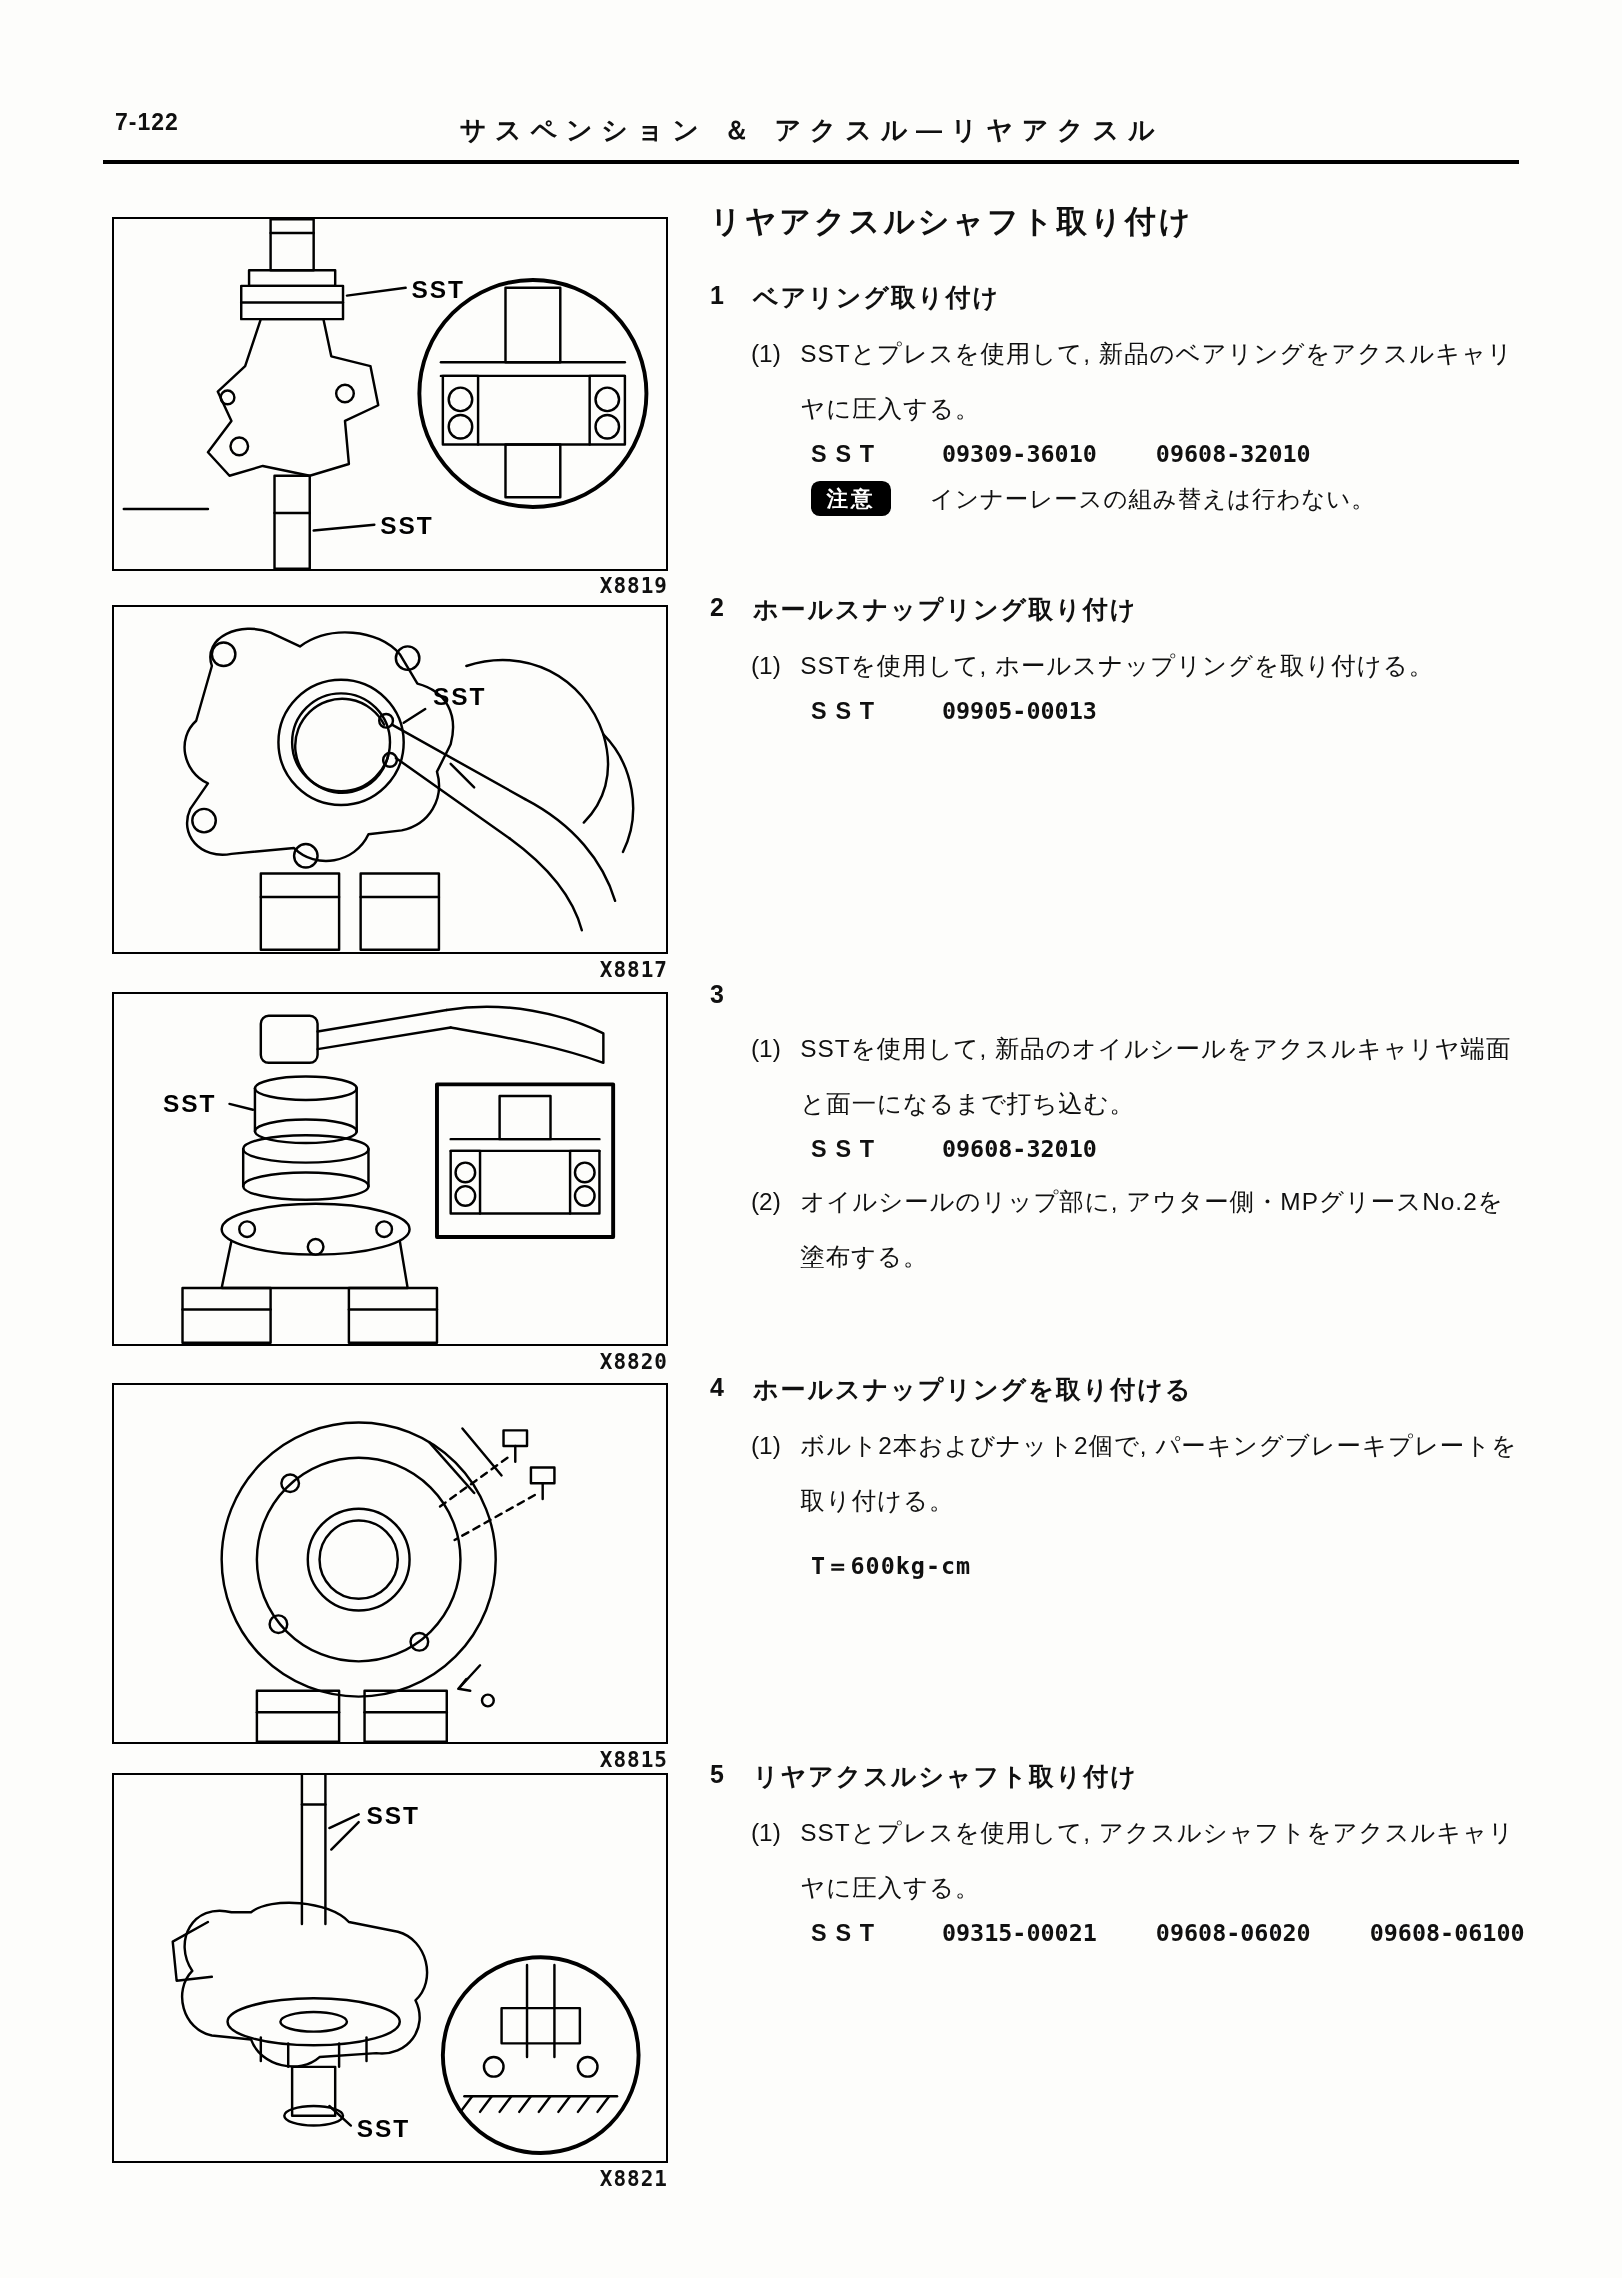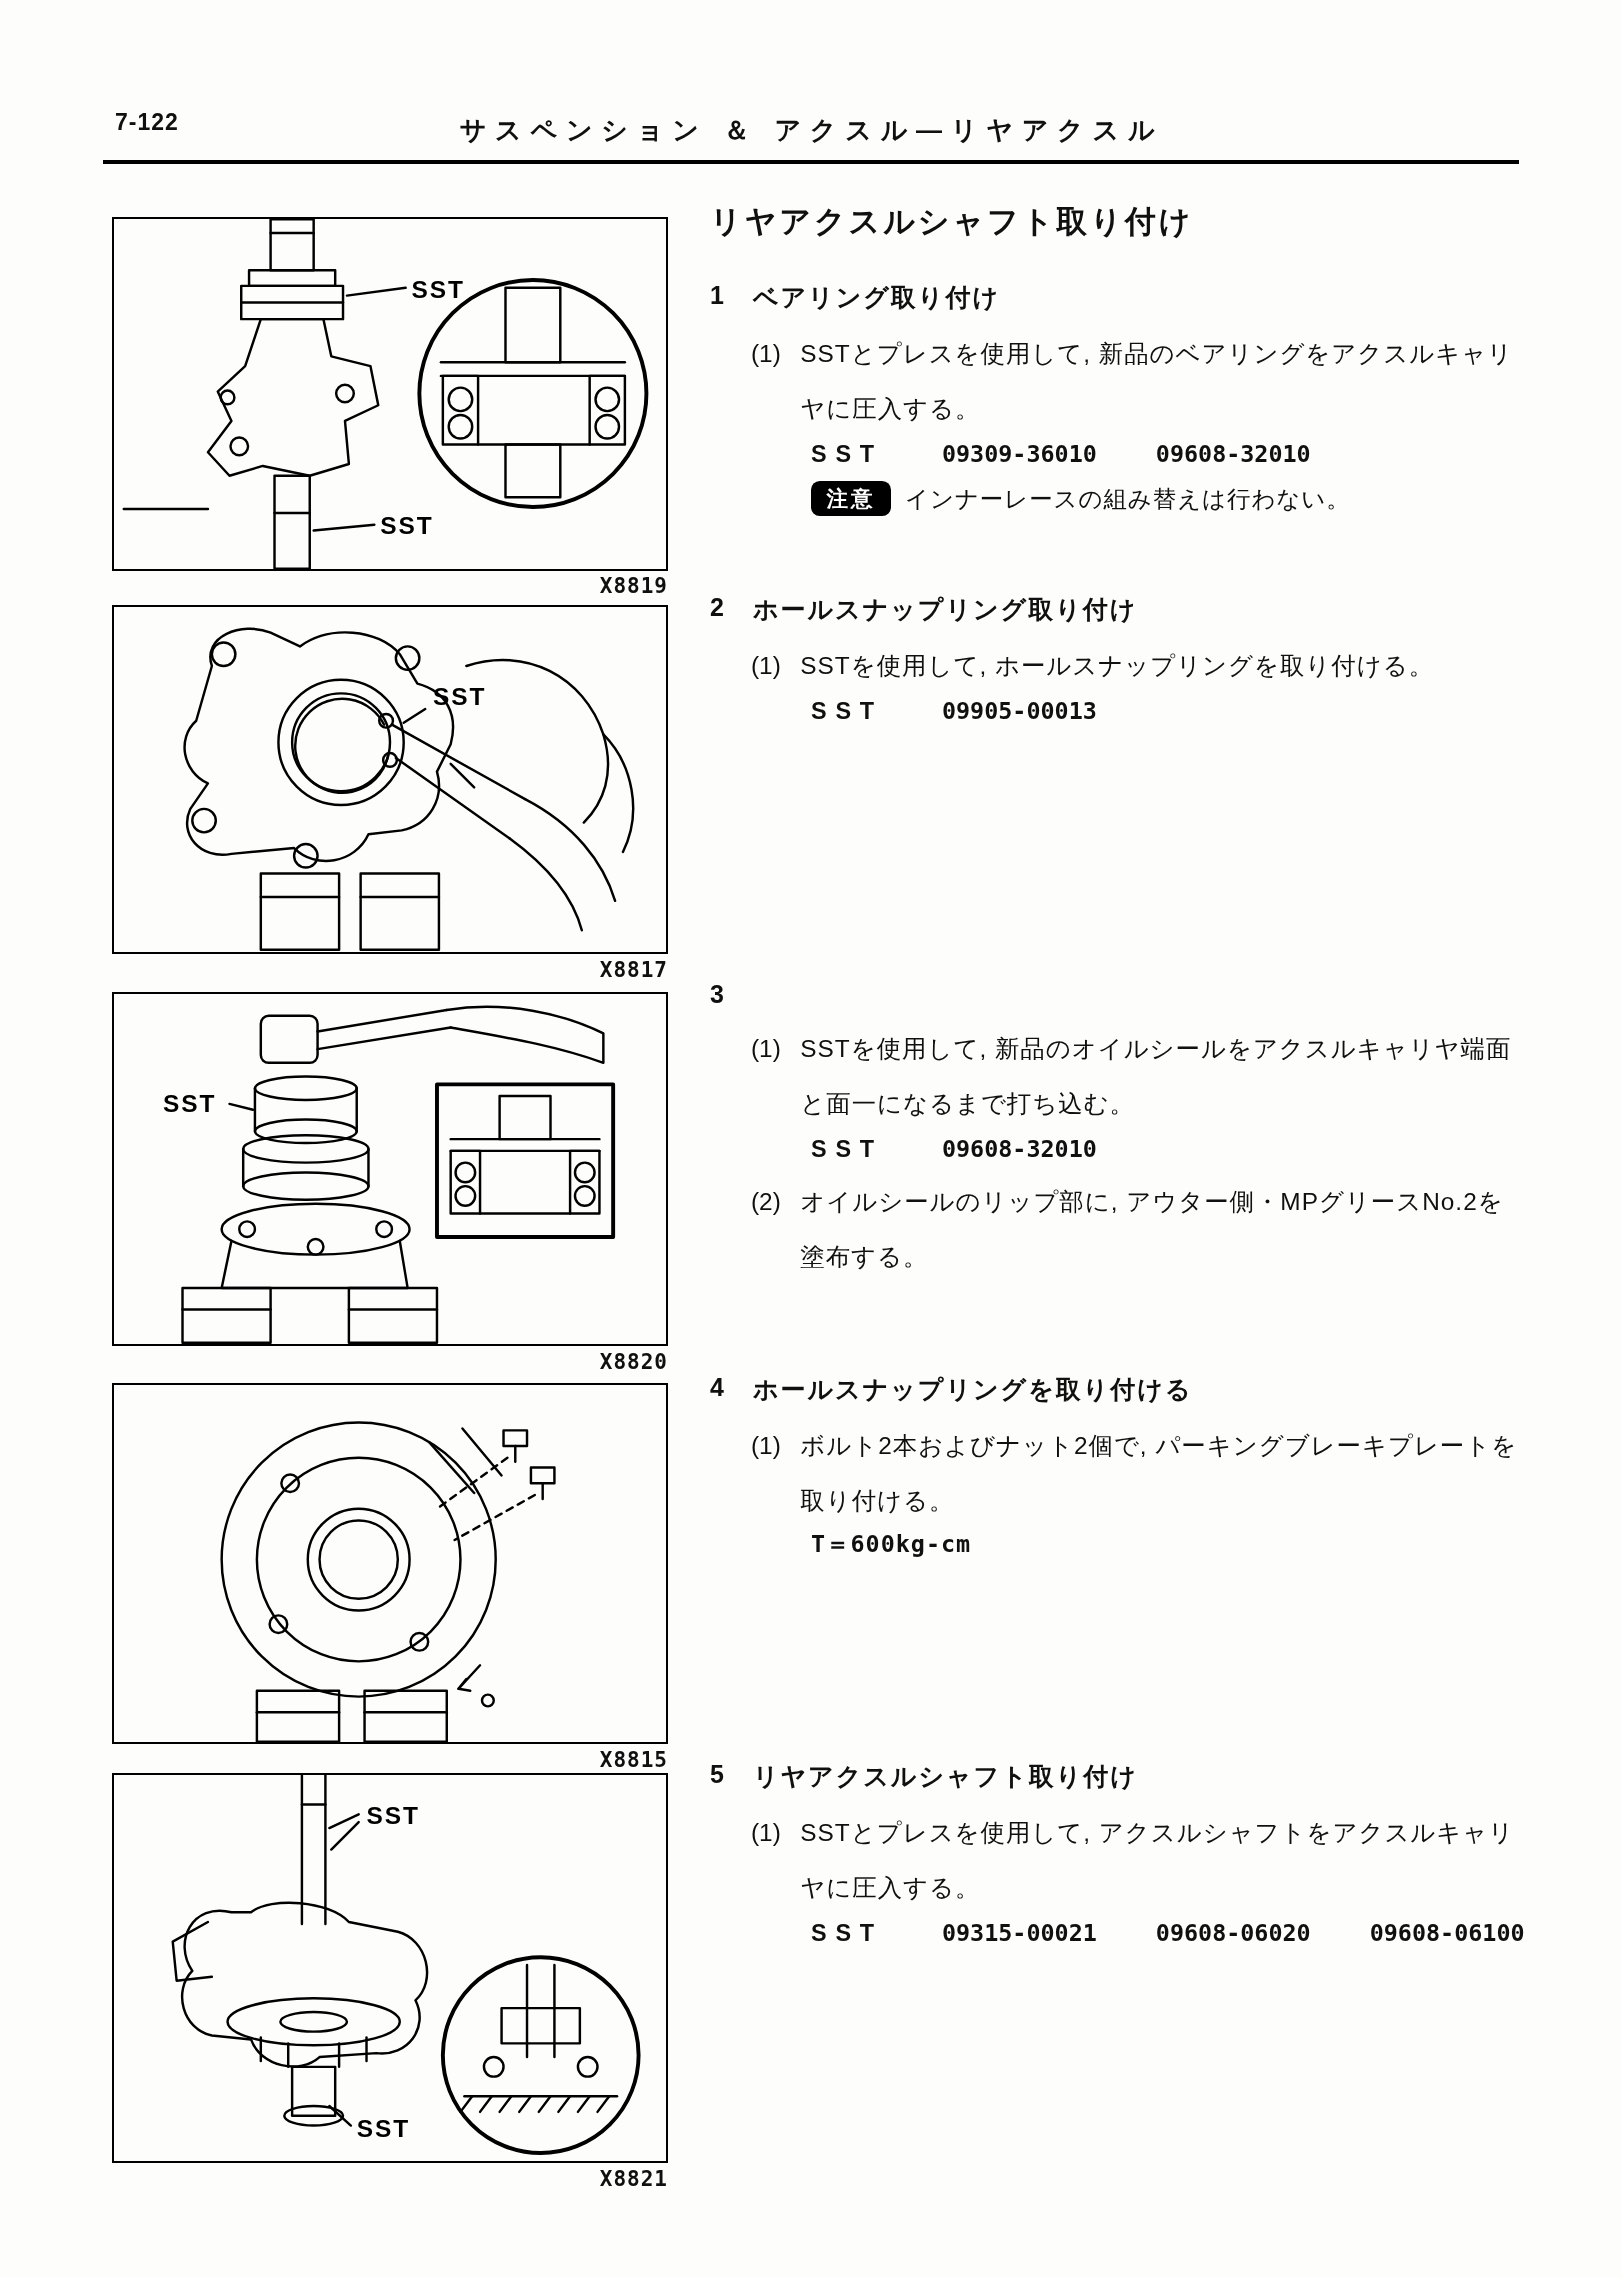--- a/index.html
+++ b/index.html
@@ -28,23 +28,23 @@
   
   .title{position:absolute;left:710px;top:201px;font-size:31px;font-weight:bold;letter-spacing:2.9px;margin:0}
   section.sec{position:absolute;left:710px;width:839px}
   .sec-head{display:flex;gap:27px;font-size:25px;font-weight:bold;letter-spacing:2px}
   .step{display:flex;gap:19.5px;margin-left:41px;margin-top:11.7px;font-size:24.4px;line-height:55px}
   .step-num{flex:0 0 auto}
   .step-text{width:724px;letter-spacing:1px}
   .sst-line{margin-left:101px;margin-top:3.9px;display:flex;gap:59px;align-items:baseline;
     font-size:23.4px;font-weight:bold;font-family:"DejaVu Sans Mono","Liberation Mono",monospace}
   .sst-label{letter-spacing:8.8px;font-family:"Liberation Sans","DejaVu Sans",sans-serif}
-  .note-line{margin-left:101px;margin-top:13.7px;display:flex;align-items:center;gap:14px;font-size:23.4px;letter-spacing:1px}
+  .note-line{margin-left:101px;margin-top:13.7px;display:flex;align-items:center;gap:39px;font-size:23.4px;letter-spacing:1px}
   .badge{background:#000;color:#fff;border-radius:8.8px;padding:2.9px 15.6px;font-size:21.5px;font-weight:bold;letter-spacing:2.9px}
-  .torque{margin-left:101px;margin-top:0;font-size:23.4px;font-weight:bold;
+  .torque{margin-left:101px;margin-top:22px;font-size:23.4px;font-weight:bold;
     font-family:"DejaVu Sans Mono","Liberation Mono",monospace;letter-spacing:1px}
 </style>
 </head>
 <body>
 
 <div class="pageno">7-122</div>
 <div class="htitle">サスペンション ＆ アクスル―リヤアクスル</div>
 <div class="rule"></div>
 
 <figure class="figbox" style="top:217px;height:354px">

